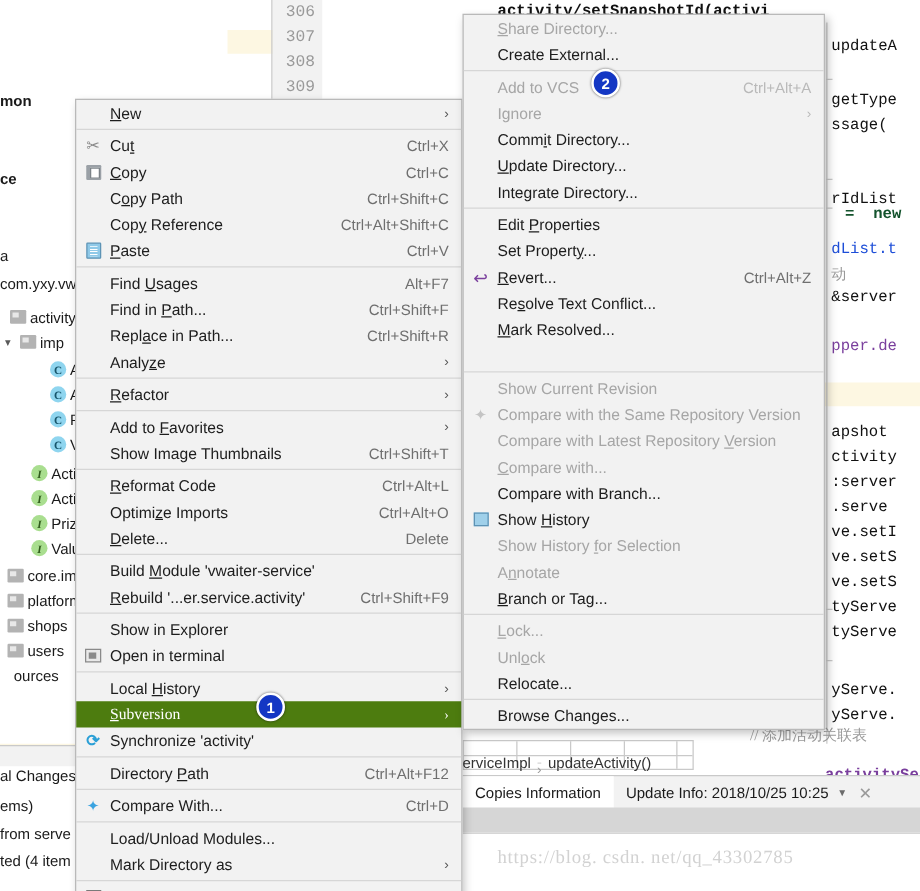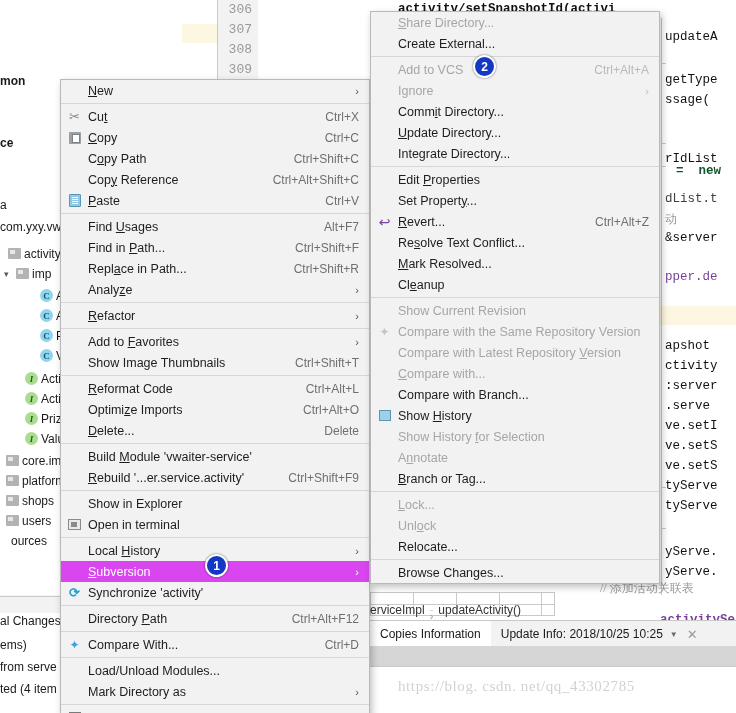--- a/index.html
+++ b/index.html
@@ -68,21 +68,21 @@
   .mi{position:relative;display:flex;align-items:center;height:21px;padding:0 10px 0 0;
     font-size:12.5px;color:#1d1d1d;white-space:nowrap;cursor:default;}
   .mi .ic{width:21px;min-width:21px;height:16px;display:flex;align-items:center;justify-content:center;
     margin-left:3px;}
   .mi .txt{flex:1;padding-left:3px;}
   .mi .acc{color:#6f6f6f;padding-left:18px;font-size:12px;}
   .mi .arw{color:#555;font-size:11px;padding-left:10px;}
   .mi.dis{color:#a6a6a6;}
   .mi.dis .acc{color:#b9b9b9;}
   .mi.dis .arw{color:#b9b9b9;}
-  .mi.sel{background:#d946ef;color:#fff;}
+  .mi.sel{background:#4d7c0f;color:#fff;font-family:Liberation Serif, serif;}
   .mi.sel .arw{color:#fff;}
   .mi u{text-decoration:underline;text-underline-offset:1px;}
   .sep{height:1px;background:#d6d6d6;margin:2px 0;}
 
   
   .badge{position:absolute;width:19px;height:19px;border-radius:50%;background:#1437c4;
     color:#fff;font-size:12px;font-weight:bold;display:flex;align-items:center;justify-content:center;
     border:2px solid #fff;box-shadow:0 0 2px rgba(0,0,0,.65);font-family:"Liberation Sans",sans-serif;z-index:40;}
 
   
@@ -198,21 +198,21 @@
   <div style="position:absolute;left:258px;top:0;width:112px;height:82px;background:#fff;"></div>
   <div style="position:absolute;left:217px;top:0;width:1px;height:82px;background:#c9c9c9;"></div>
 
   <div id="code-host">
       <div class="code" style="left:398px;top:2px;color:#111111;font-weight:bold;">activity/setSnapshotId(activi</div>
       <div class="code" style="left:665px;top:30px;color:#111111;">updateA</div>
       <div class="code" style="left:665px;top:73px;color:#111111;">getType</div>
       <div class="code" style="left:665px;top:93px;color:#111111;">ssage(</div>
       <div class="code" style="left:665px;top:152px;color:#111111;">rIdList</div>
       <div class="code" style="left:661px;top:164px;color:#14532d;font-weight:bold;text-align:right;">  =  new</div>
-      <div class="code" style="left:665px;top:192px;color:#404040;">dList.t</div>
+      <div class="code" style="left:665px;top:192px;color:#1d4ed8;">dList.t</div>
       <div class="code" style="left:665px;top:231px;color:#111111;">&amp;server</div>
       <div class="code" style="left:665px;top:270px;color:#7a3f9d;">pper.de</div>
       <div class="code" style="left:665px;top:339px;color:#111111;">apshot</div>
       <div class="code" style="left:665px;top:359px;color:#111111;">ctivity</div>
       <div class="code" style="left:665px;top:379px;color:#111111;">:server</div>
       <div class="code" style="left:665px;top:399px;color:#111111;">.serve</div>
       <div class="code" style="left:665px;top:419px;color:#111111;">ve.setI</div>
       <div class="code" style="left:665px;top:439px;color:#111111;">ve.setS</div>
       <div class="code" style="left:665px;top:459px;color:#111111;">ve.setS</div>
       <div class="code" style="left:665px;top:479px;color:#111111;">tyServe</div>
@@ -492,21 +492,20 @@
     <div class="mi">
       <span class="ic"></span>
       <span class="txt">Re<u>s</u>olve Text Conflict...</span>
     </div>
     <div class="mi">
       <span class="ic"></span>
       <span class="txt"><u>M</u>ark Resolved...</span>
     </div>
     <div class="mi">
       <span class="ic"></span>
-      <span class="txt">Cl<u>e</u>anup</span>
     </div>
     <div class="sep"></div>
     <div class="mi dis">
       <span class="ic"></span>
       <span class="txt">Show Current Revision</span>
     </div>
     <div class="mi dis">
       <span class="ic">
         <span class="ic-gray-cmp">✦</span>
       </span>

